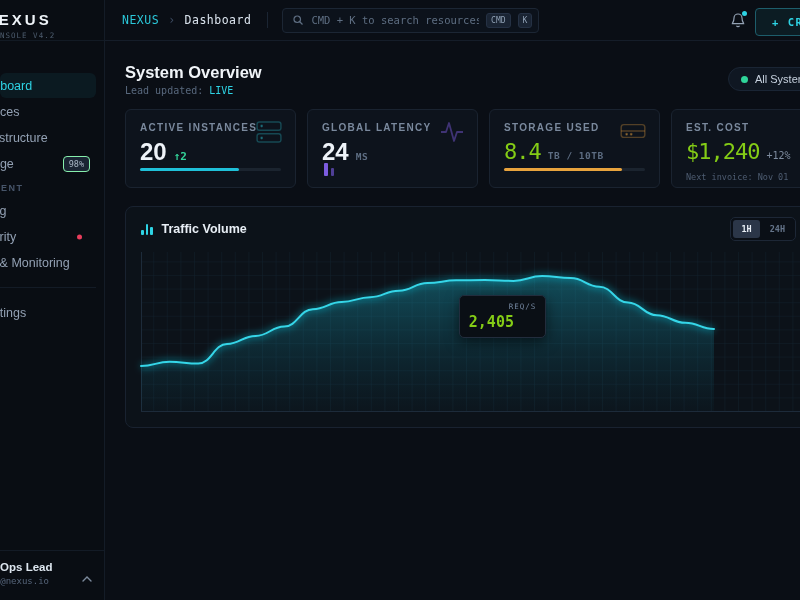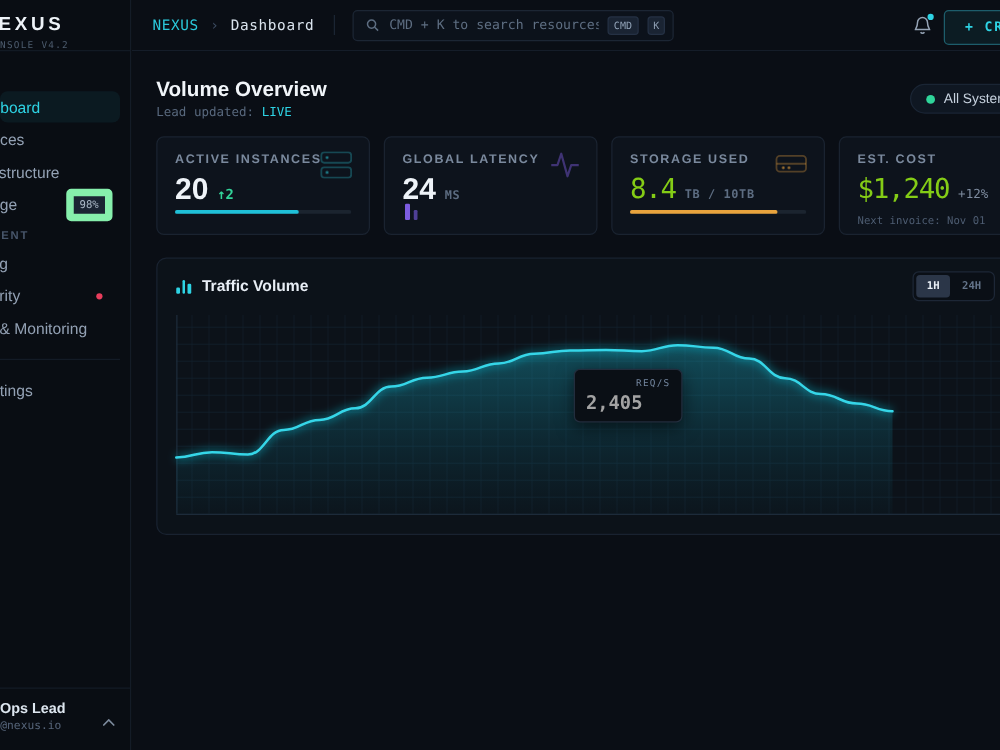--- a/index.html
+++ b/index.html
@@ -16,21 +16,21 @@
     white-space:nowrap; margin-left:-15px; }
   .logo-version { font-family:"DejaVu Sans Mono",monospace; font-size:7.5px;
     letter-spacing:1px; color:#4d5c6e; white-space:nowrap; margin-left:-11px; margin-top:3px; }
   .nav { padding-top:32px; flex:1; }
   .nav-item { position:relative; height:25px; display:flex; align-items:center;
     margin:0 8px 1px 0; font-size:12.5px; color:#93a1b4; white-space:nowrap;
     border-radius:6px; cursor:pointer; }
   .nav-item.active { background:rgba(40,200,220,0.07); color:#2ed3e4; }
   .nav-label { display:inline-block; }
   .nav-badge { position:absolute; right:6px; top:50%; transform:translateY(-50%);
-    background:#1a2433; border:6px solid #86efac; border-radius:4px;
+    background:#1a2433; border:1px solid #86efac; border-radius:4px;
     font-family:"DejaVu Sans Mono",monospace; font-size:8.5px; color:#aab7c6;
     padding:2px 5px; }
   .alert-dot { position:absolute; right:14px; top:50%; transform:translateY(-50%);
     width:5px; height:5px; border-radius:50%; background:#e83d5c; }
   .nav-section { height:16px; margin:4px 0 2px; font-weight:700; font-size:9px;
     letter-spacing:1.5px; color:#47556a; white-space:nowrap; display:flex; align-items:center; }
   .nav-divider { height:1px; background:#131b26; margin:12px 8px 12px 0; }
   .user-block { border-top:1px solid #131b26; padding:10px 10px 14px 0;
     position:relative; cursor:pointer; }
   .user-name { font-weight:600; font-size:11.5px; color:#dde6ef; white-space:nowrap;
@@ -119,21 +119,21 @@
     font-size:8.5px; padding:4px 8px; border-radius:3px; color:#64748a;
     background:transparent; border:none; cursor:pointer; }
   .range-btn.active { background:#2b3648; color:#e9eff6; }
   .chart-svg { position:absolute; left:0; top:0; }
   .chart-tooltip { position:absolute; z-index:4; background:#0a0f15;
     border:1px solid #222d3d; border-radius:5px; padding:6px 9px;
     box-shadow:0 4px 14px rgba(0,0,0,0.55); }
   .tt-label { font-family:"DejaVu Sans Mono",monospace; font-size:7.5px;
     letter-spacing:1px; color:#7487a0;margin-left:40px; }
   .tt-value { font-family:"DejaVu Sans Mono",monospace; font-weight:700;
-    font-size:15px; color:#a3a3a3; margin-top:2px; }
+    font-size:15px; color:#84cc16; margin-top:2px; }
 </style>
 </head>
 <body>
 
 <aside class="sidebar">
   <div class="logo-block">
     <div class="logo">NEXUS</div>
     <div class="logo-version">CONSOLE V4.2</div>
   </div>
   <nav class="nav">
@@ -201,21 +201,21 @@
     <svg width="16" height="16" viewBox="0 0 24 24" fill="none" stroke="#94a2b4" stroke-width="1.8">
       <path d="M6 9a6 6 0 1112 0c0 6 2.5 7 2.5 8.5H3.5C3.5 16 6 15 6 9"></path>
         <path d="M9.8 20.5a2.4 2.4 0 004.4 0"></path>
     </svg>
     <span class="bell-dot"></span>
   </div>
   <button class="create-btn">+ CREATE</button>
 </header>
 
 <main class="content">
-  <h1 class="page-title">Volume Overview</h1>
+  <h1 class="page-title">System Overview</h1>
   <div class="page-sub mono">
     <span>Lead updated:</span>
     <span class="live">LIVE</span>
   </div>
   <div class="status-badge">
     <span class="status-dot"></span>
     <span>All Systems Operational</span>
   </div>
 
   <div class="cards-row">

